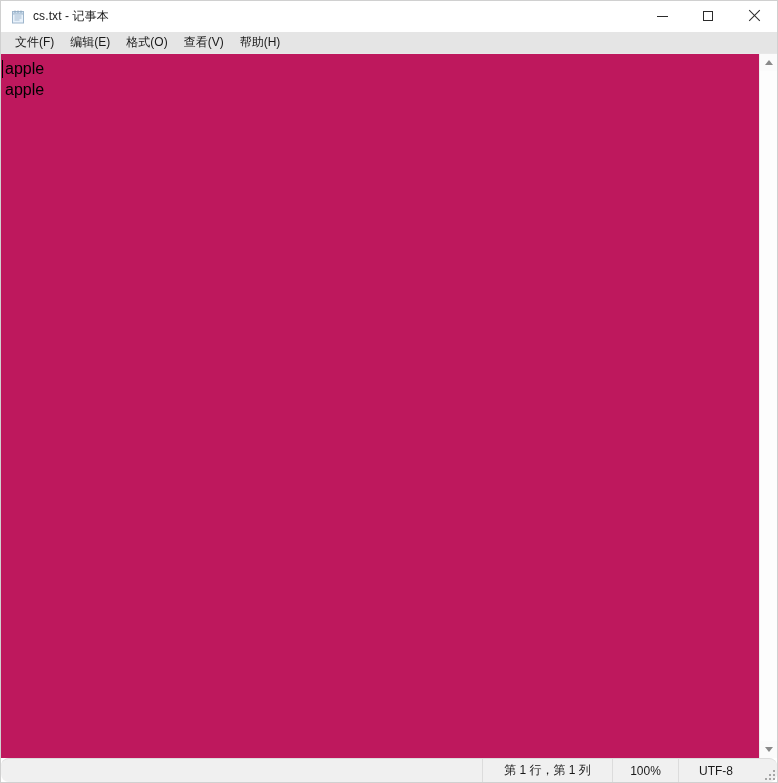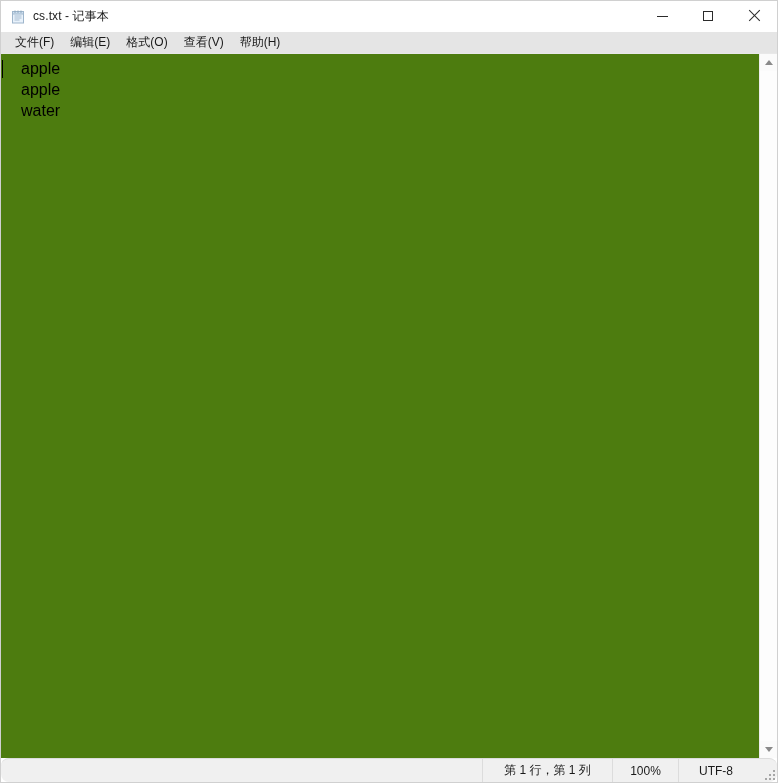--- a/index.html
+++ b/index.html
@@ -123,23 +123,23 @@
   .editor-wrap {
     flex: 1 1 auto;
     display: flex;
     position: relative;
     background: #ffffff;
     min-height: 0;
   }
   .editor {
     flex: 1 1 auto;
     position: relative;
-    background: #4d7c0f;
+    background: #be185d;
     overflow: hidden;
-    padding-left: 17px;
+    padding-left: 1px;
   }
   .caret {
     position: absolute;
     left: 1px;
     top: 6px;
     width: 1px;
     height: 18px;
     background: #000000;
   }
   .doc-line {
@@ -275,21 +275,20 @@
     <div class="menu-item">查看(V)</div>
     <div class="menu-item">帮助(H)</div>
   </div>
 
   <div class="editor-wrap">
     <div class="editor">
       <span class="caret"></span>
       <div class="doc-lines">
         <div class="doc-line">apple</div>
         <div class="doc-line">apple</div>
-        <div class="doc-line">water</div>
       </div>
     </div>
 
     <div class="scrollbar">
       <div class="sb-btn">
         <span class="sb-arrow up"></span>
       </div>
       <div class="sb-track">
         <div class="sb-thumb"></div>
       </div>

